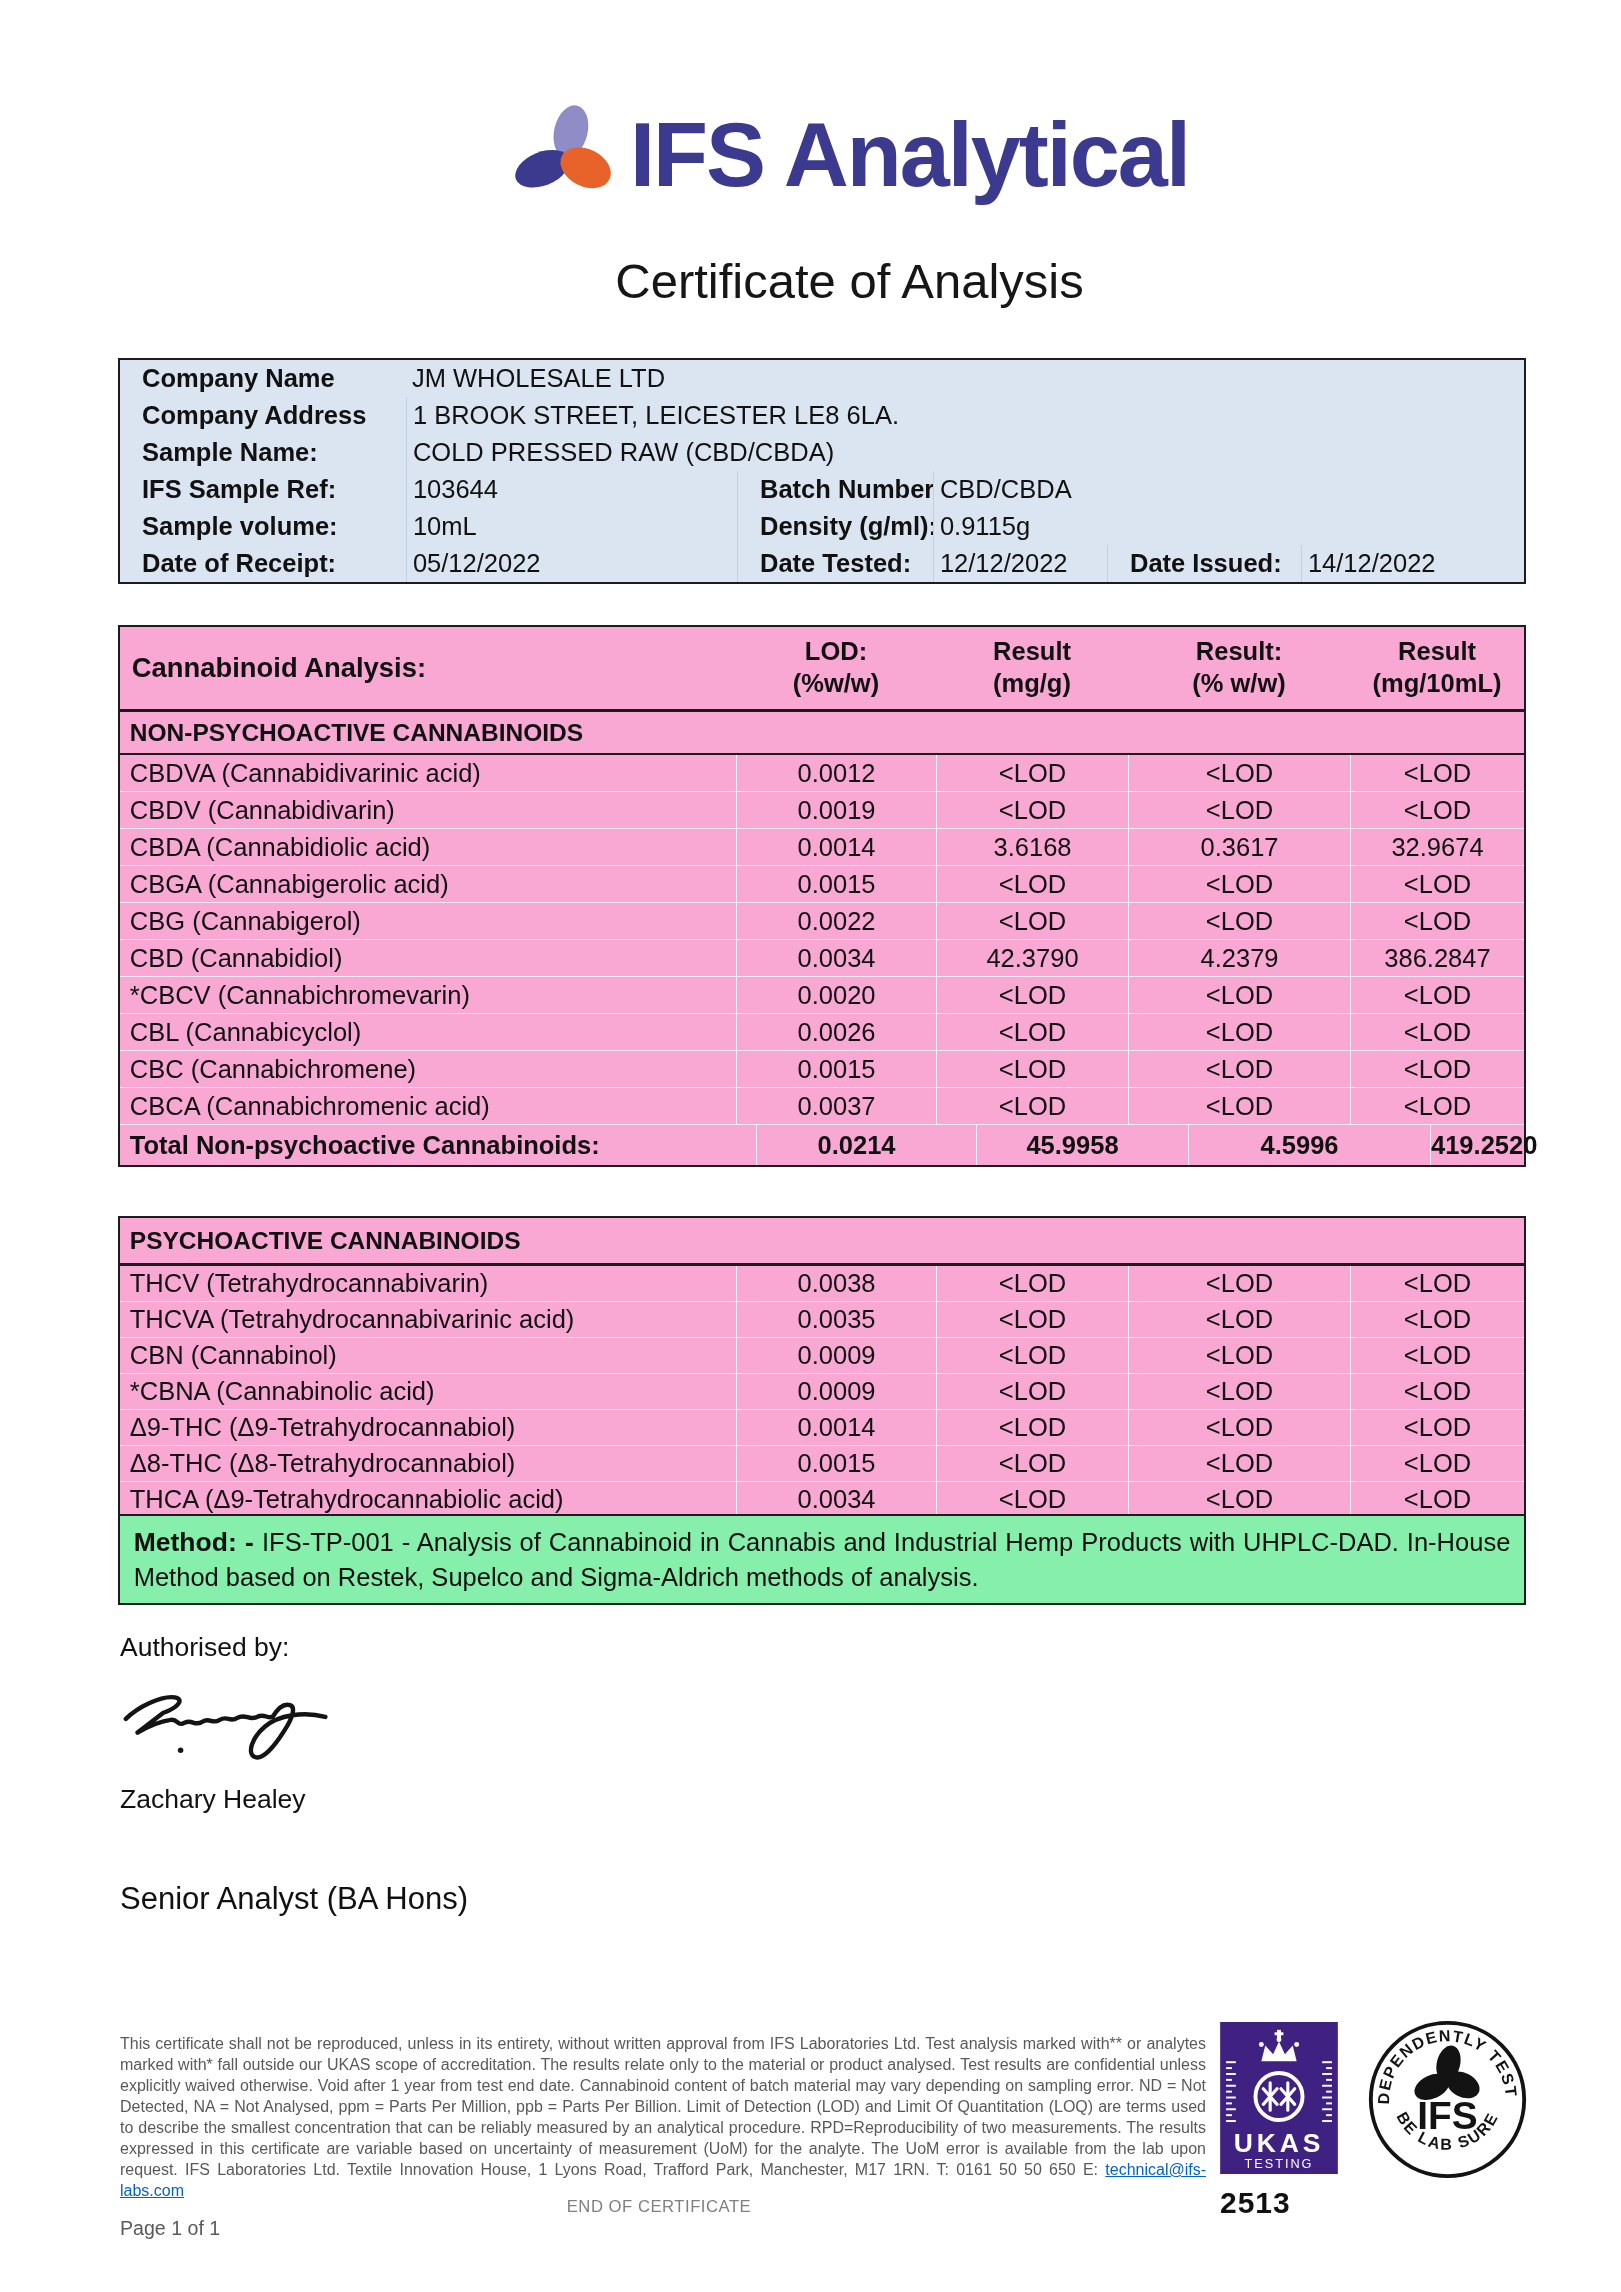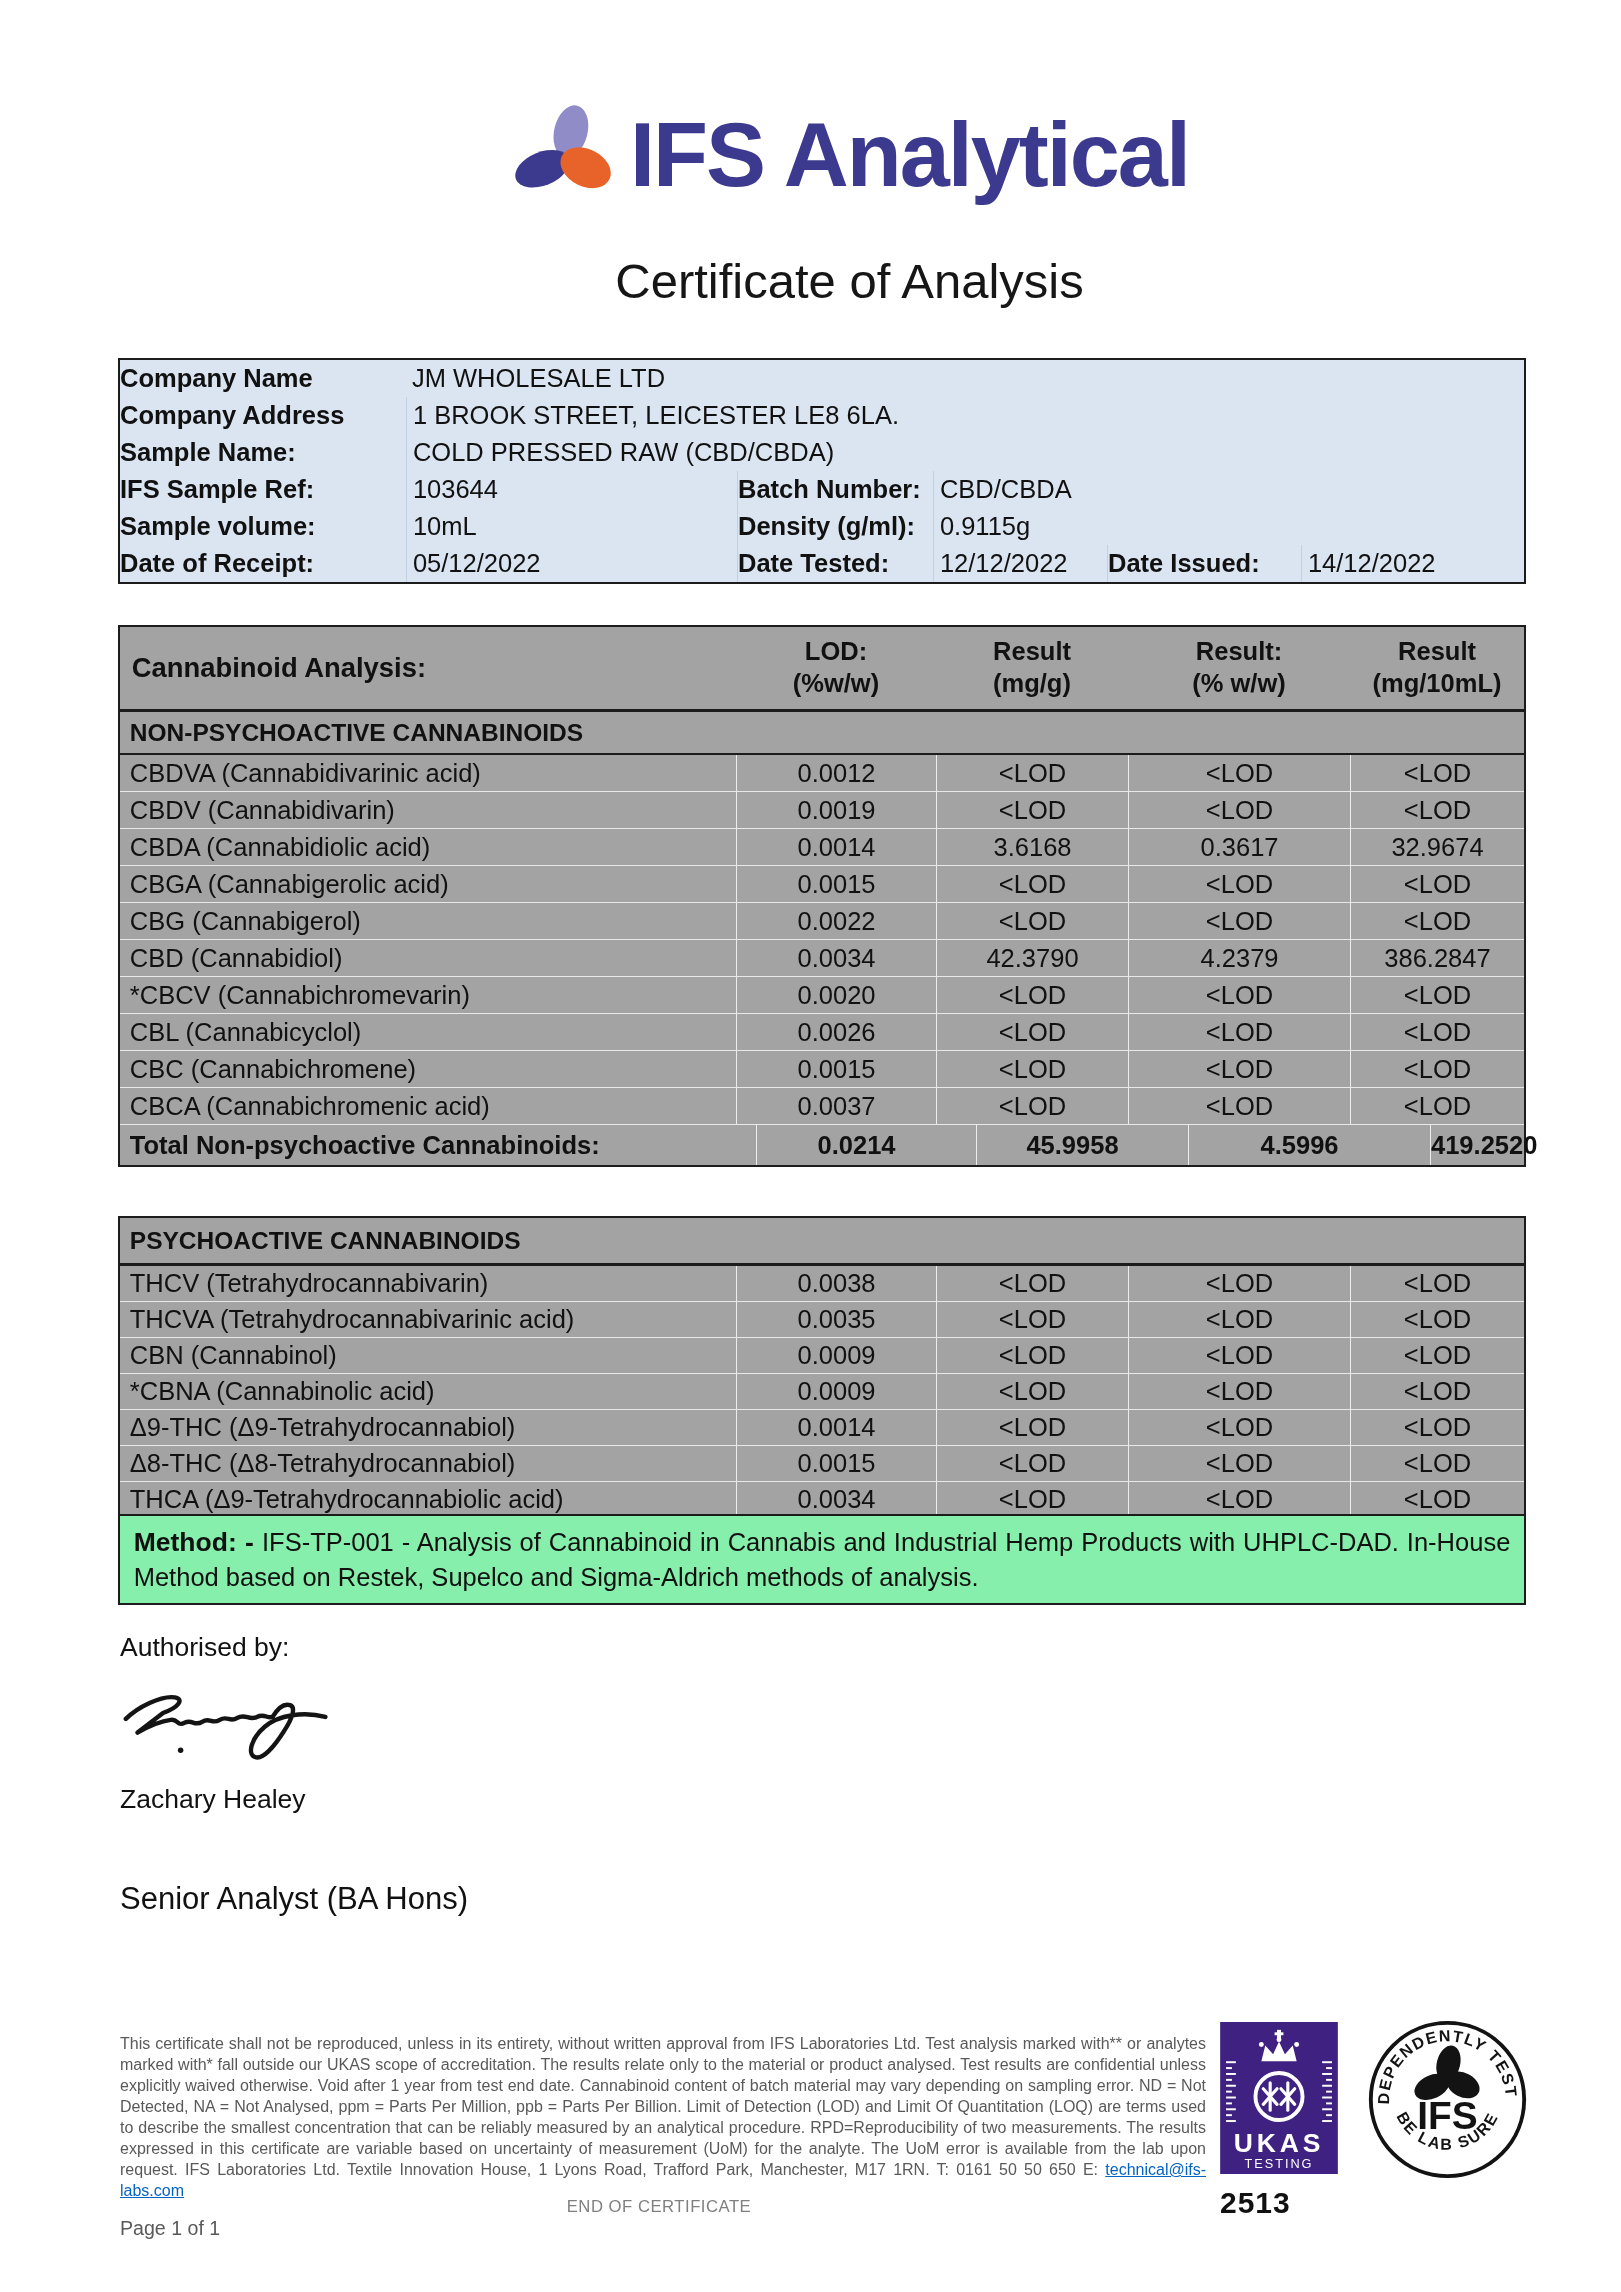--- a/index.html
+++ b/index.html
@@ -6,25 +6,25 @@
   .page{position:relative;width:1621px;height:2293px;background:#ffffff;overflow:hidden;
         font-family:"Liberation Sans",sans-serif;color:#111;}
   
   .hdr-wrap{position:absolute;left:78px;right:0;top:98px;display:flex;justify-content:center;align-items:center;gap:10px;}
   .logo-text{font-size:90px;font-weight:bold;color:#3b3a8e;letter-spacing:-2px;}
   .doc-title{position:absolute;left:78px;right:0;top:253px;text-align:center;font-size:49px;color:#161616;font-weight:400;}
   
   .itable{position:absolute;left:118px;top:358px;width:1408px;background:#dbe5f1;border:2px solid #1c1c1c;
           display:grid;grid-template-columns:286px 331px 196px 174px 194px 1fr;box-sizing:border-box;}
   .itable .cell{height:37px;display:flex;align-items:center;font-size:25.5px;overflow:hidden;white-space:nowrap;}
-  .itable .lbl{font-weight:bold;padding-left:0;}
+  .itable .lbl{font-weight:bold;padding-left:22px;}
   .itable .val{padding-left:5.9px;}
   .sep{border-left:1px solid rgba(150,170,200,0.35);}
   
-  .atable{position:absolute;left:118px;width:1408px;background:#a3a3a3;border:2px solid #1c1c1c;border-bottom-width:2.9px;box-sizing:border-box;}
+  .atable{position:absolute;left:118px;width:1408px;background:#f9a8d4;border:2px solid #1c1c1c;border-bottom-width:2.9px;box-sizing:border-box;}
   .t1{top:625px;} .t2{top:1216px;}
   .grid{display:grid;grid-template-columns:616px 200px 192px 222px 1fr;}
   .ghead{border-bottom:3.9px solid #1c1c1c;}
   .ghead .c{height:82px;display:flex;flex-direction:column;justify-content:center;align-items:center;
             font-weight:bold;font-size:25.5px;line-height:1.25;}
   .ghead .c0{align-items:flex-start;padding-left:11.8px;font-size:27.4px;}
   .secrow{font-weight:bold;font-size:24.5px;height:41px;display:flex;align-items:center;padding-left:9.8px;border-bottom:2px solid #1c1c1c;}
   .t2 .secrow{border-bottom:3.9px solid #1c1c1c;height:45px;}
   .r{border-bottom:1px solid rgba(255,255,255,0.75);}
   .r .c{height:36px;display:flex;align-items:center;justify-content:center;font-size:25.5px;border-left:1px solid rgba(255,255,255,0.8);}

